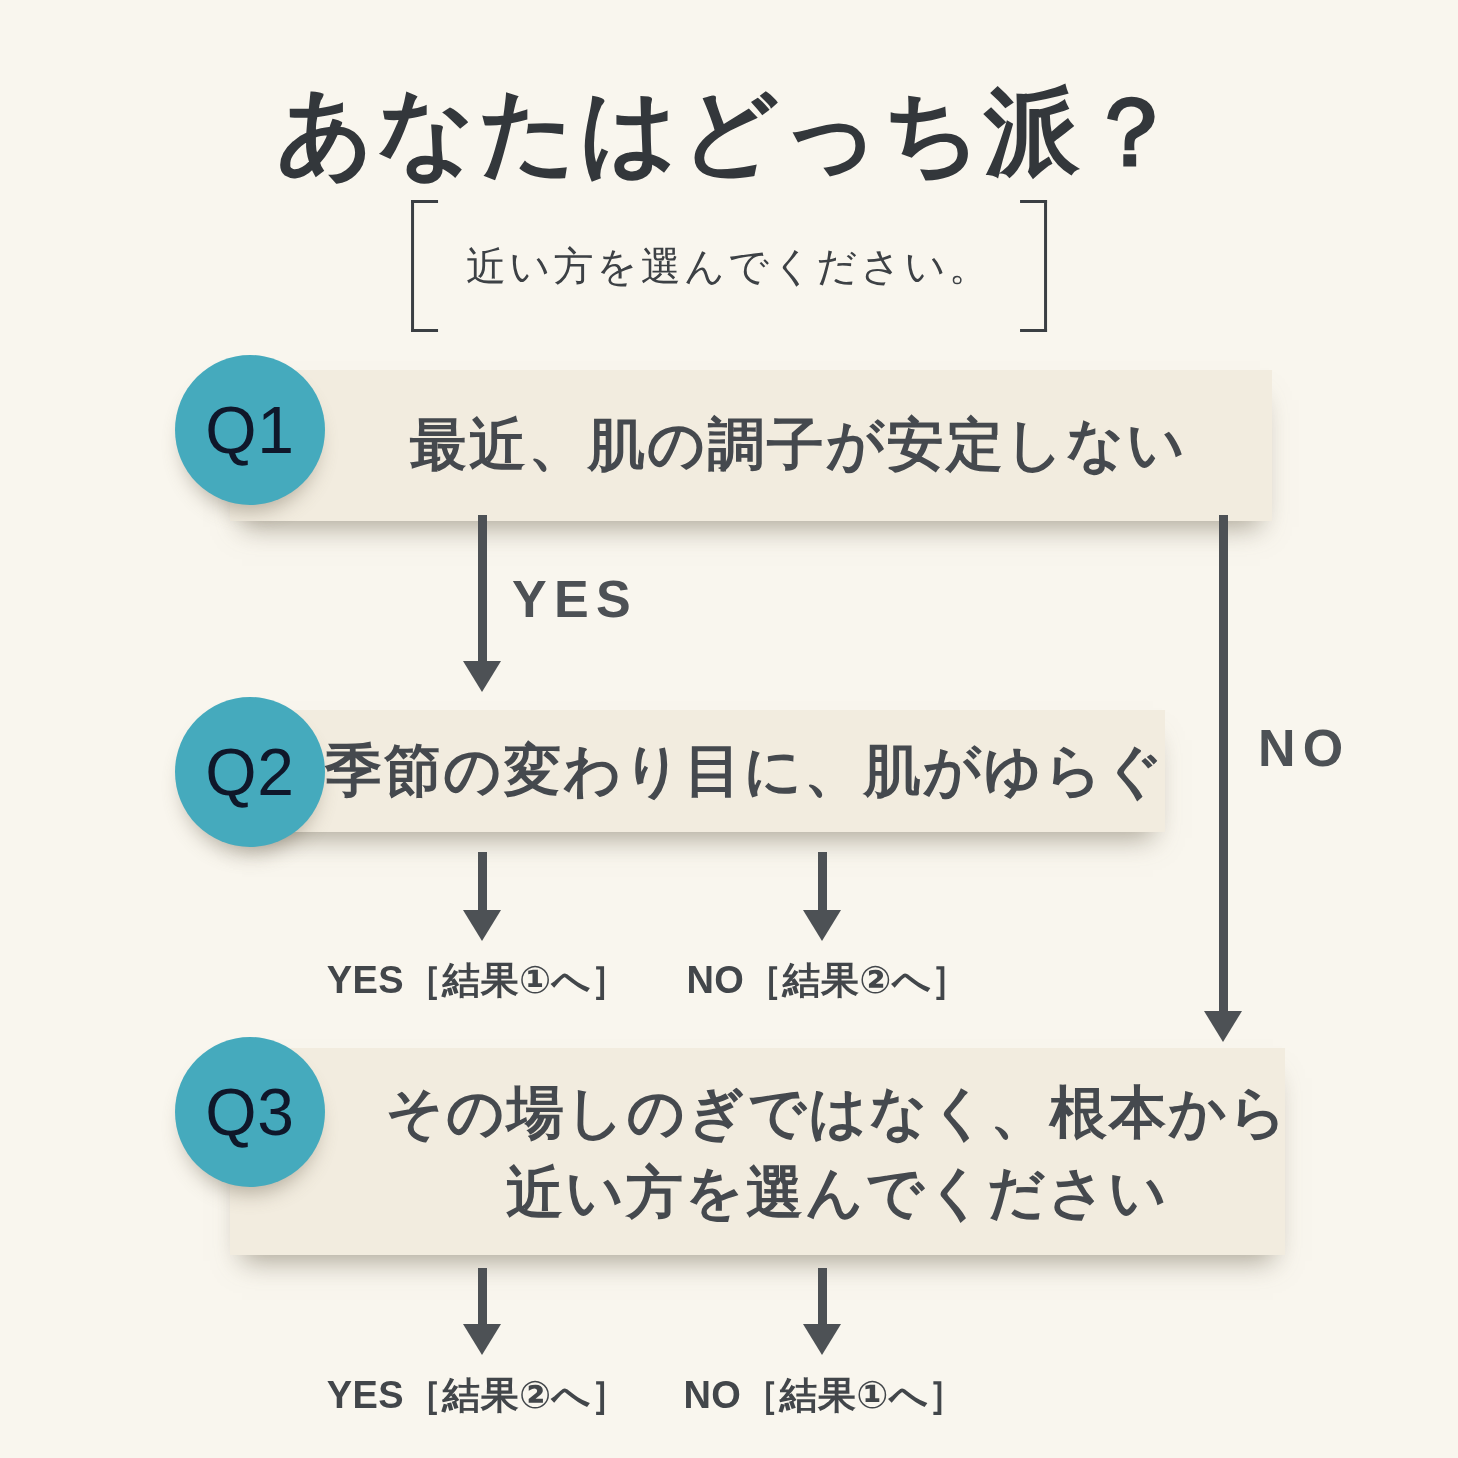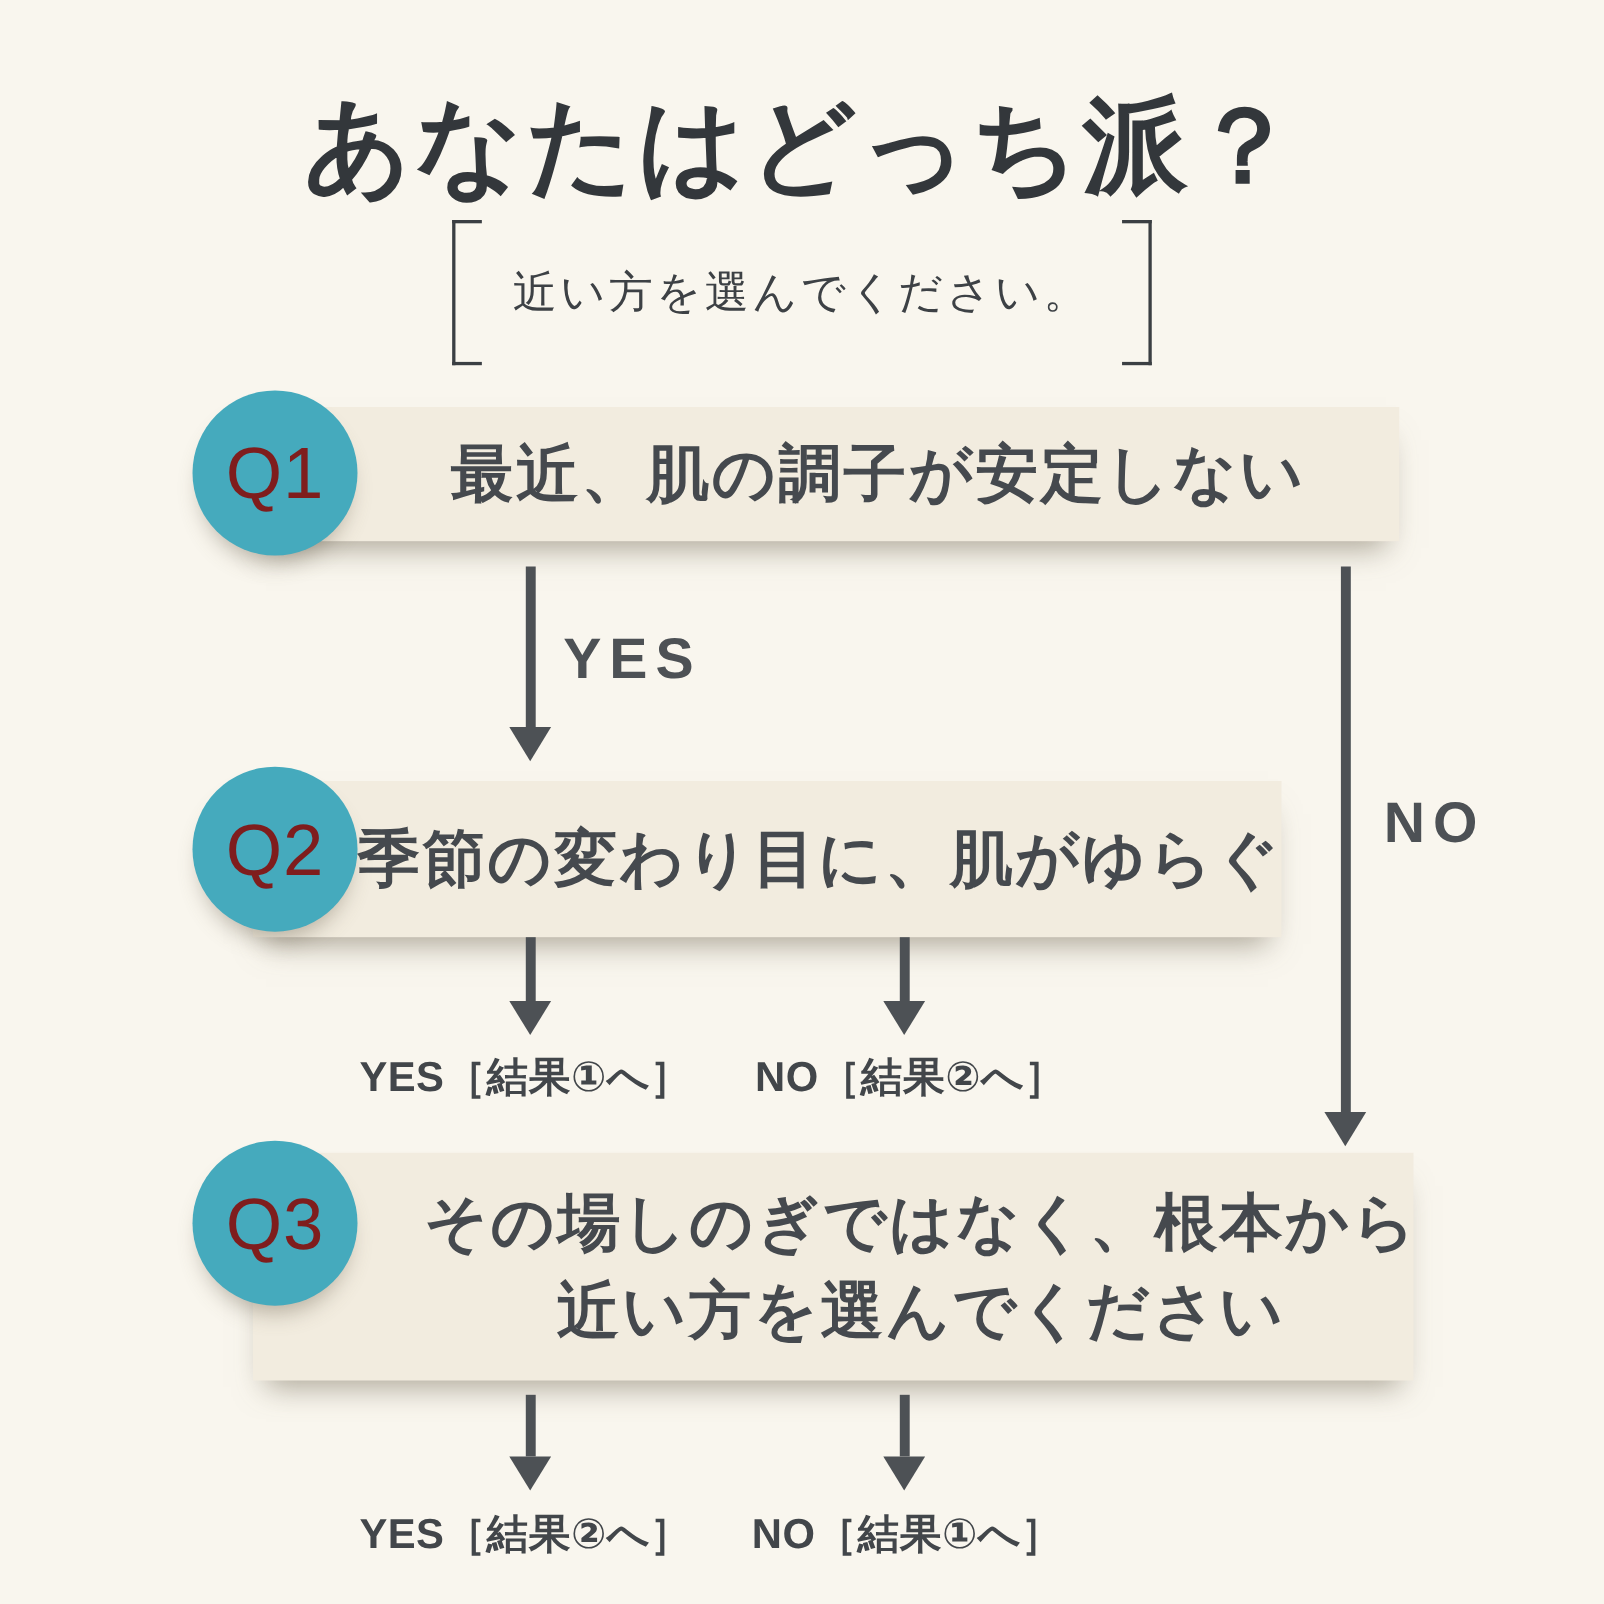--- a/index.html
+++ b/index.html
@@ -72,37 +72,37 @@
     box-shadow:0 18px 26px -12px rgba(107,98,79,0.55);
     display:flex;
     align-items:center;
     justify-content:center;
     color:#45494e;
     font-size:57px;
     font-weight:600;
     letter-spacing:0.04em;
     white-space:nowrap;
   }
-  .card.q1{ left:230px; top:370px; width:1042px; height:122px; padding-left:95px; box-sizing:content-box; width:947px; }
-  .card.q2{ left:230px; top:710px; width:840px;  height:142px; padding-left:95px; }
+  .card.q1{ left:230px; top:370px; width:1042px; height:151px; padding-left:95px; box-sizing:content-box; width:947px; }
+  .card.q2{ left:230px; top:710px; width:840px;  height:122px; padding-left:95px; }
   .card.q3{
     left:230px; top:1048px; width:895px; height:207px;
     padding-left:160px;
     flex-direction:column;
     align-items:center;
     justify-content:center;
     line-height:80px;
   }
   .badge{
     position:absolute;
     width:150px;
     height:150px;
     border-radius:50%;
     background:#45aabd;
-    color:#7f1d1d;
+    color:#0f172a;
     display:flex;
     align-items:center;
     justify-content:center;
     font-size:66px;
     font-weight:500;
     letter-spacing:0.01em;
     box-shadow:0 14px 20px -8px rgba(107,98,79,0.45);
   }
   .badge.q1{ left:175px; top:355px; }
   .badge.q2{ left:175px; top:697px; }

